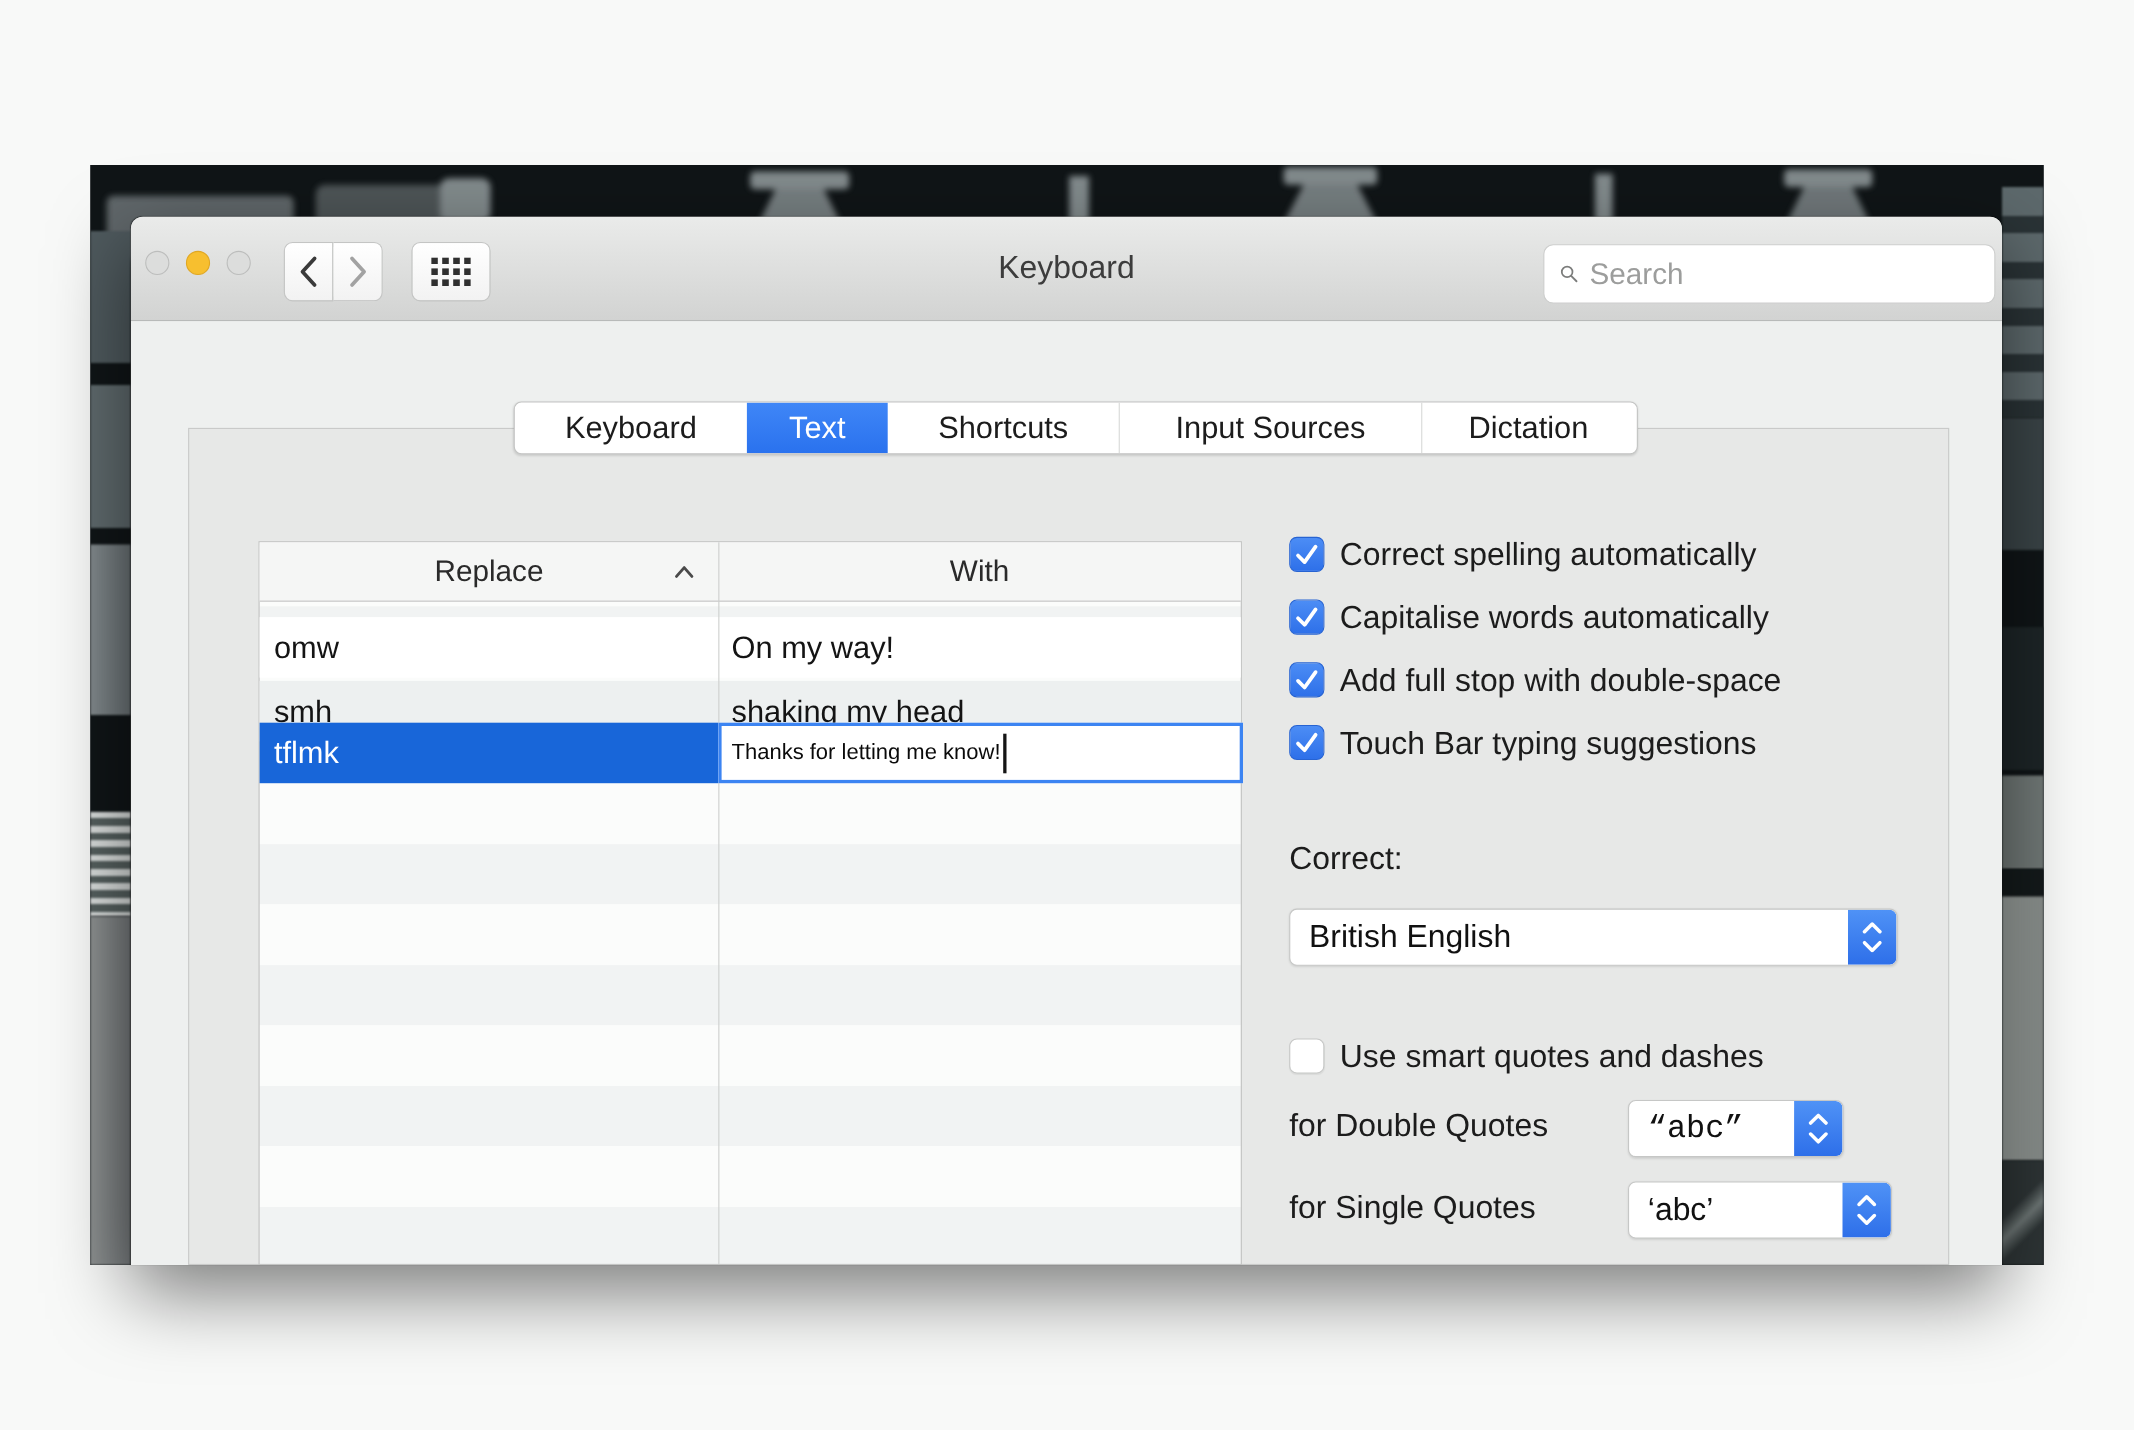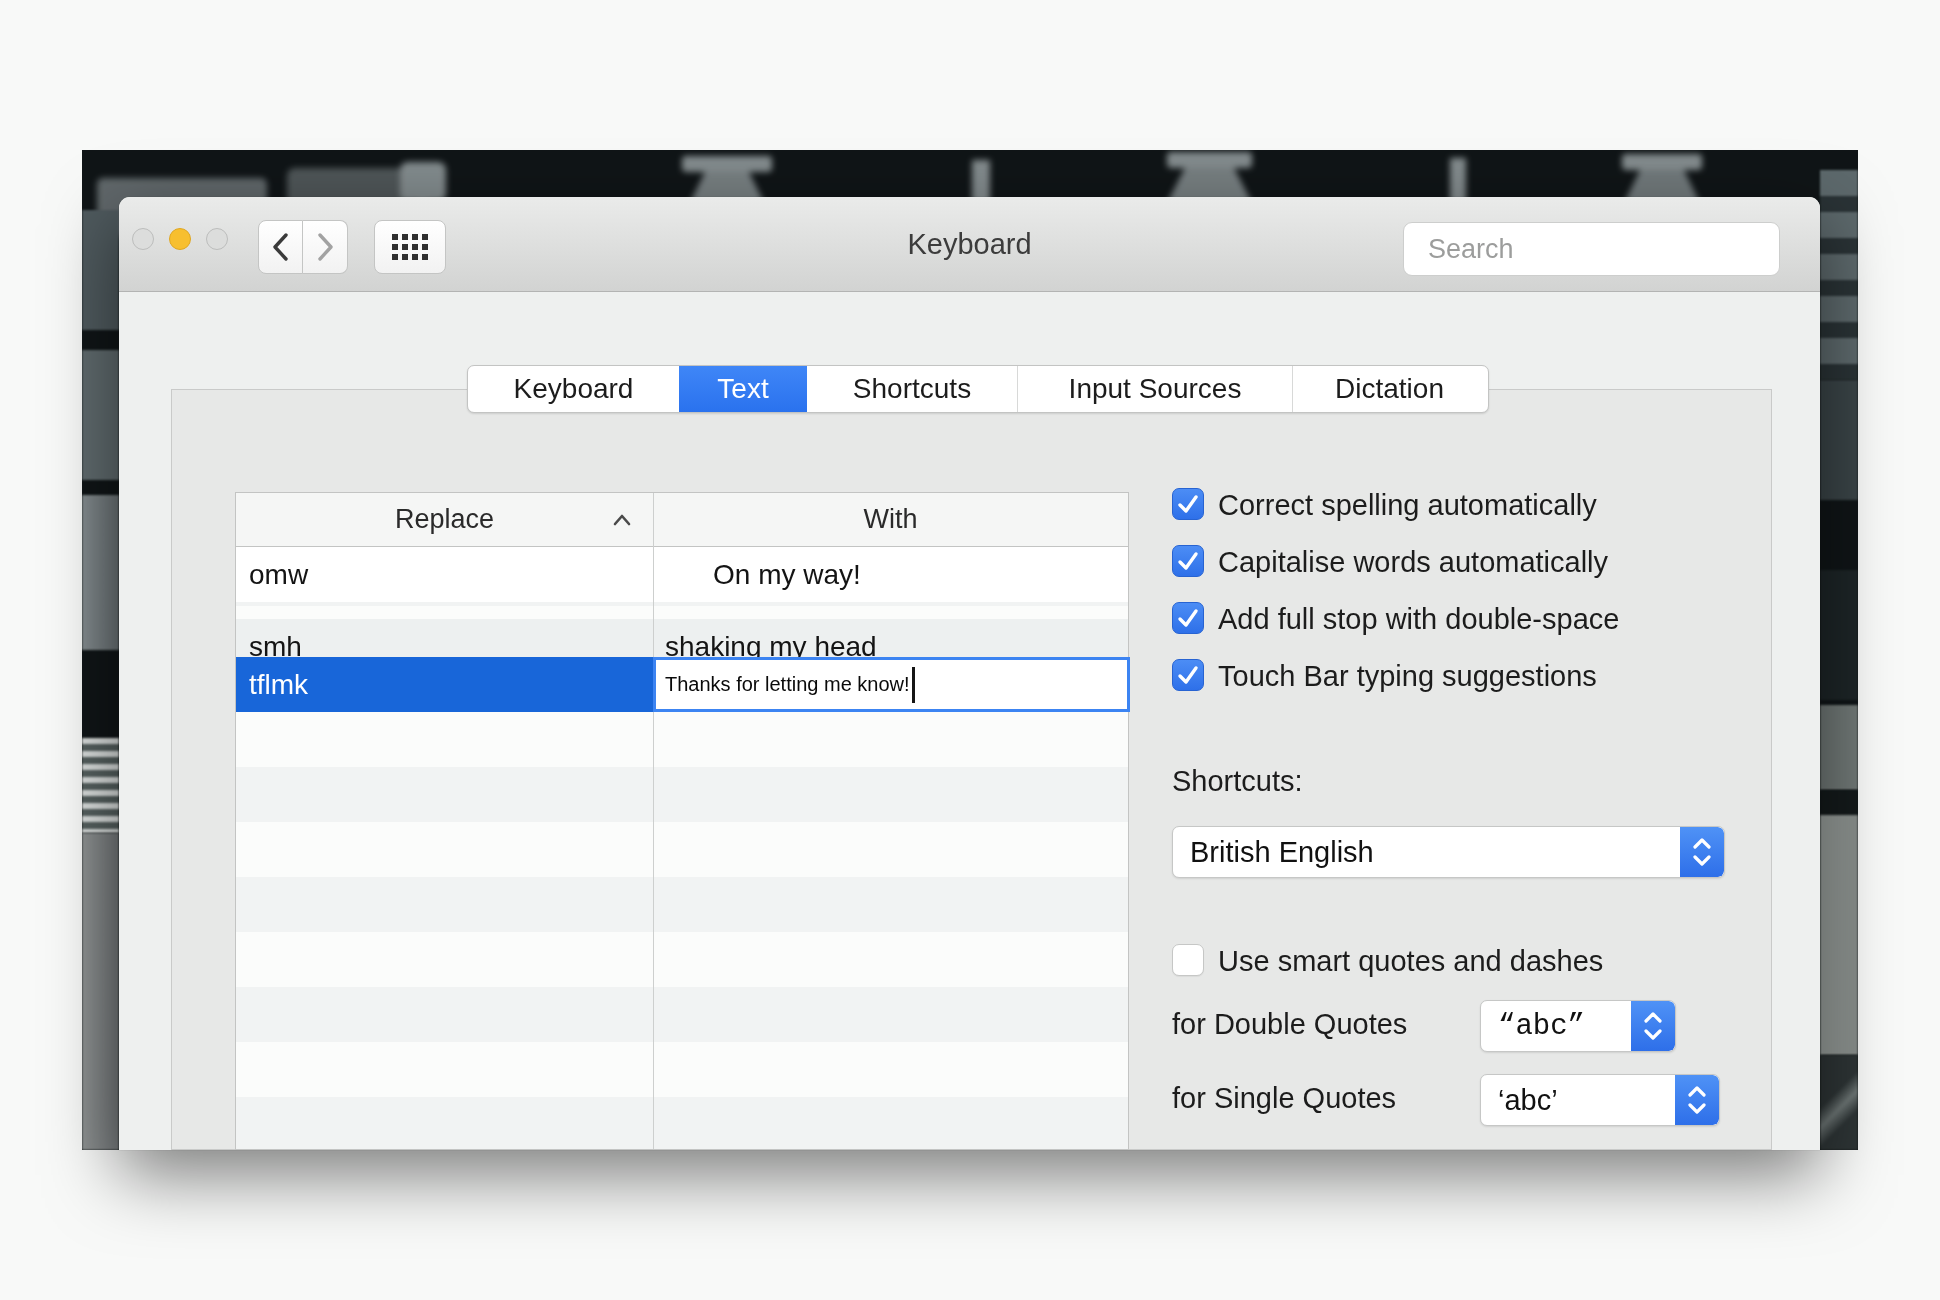--- a/index.html
+++ b/index.html
@@ -41,21 +41,21 @@
   .nav-group { position: absolute; left: 139px; top: 23px; display: flex; }
   .nav-btn { width: 45px; height: 54px; background: linear-gradient(#ffffff,#f2f2f2); border: 1px solid #c4c5c4;
              display: flex; align-items: center; justify-content: center; }
   .nav-back { border-radius: 8px 0 0 8px; }
   .nav-fwd  { border-radius: 0 8px 8px 0; border-left: none; }
   .grid-btn { position: absolute; left: 255px; top: 23px; width: 72px; height: 54px;
               background: linear-gradient(#ffffff,#f2f2f2); border: 1px solid #c4c5c4; border-radius: 8px;
               display: flex; align-items: center; justify-content: center; }
   .win-title { position: absolute; left: 0; top: 0; width: 100%; height: 95px; line-height: 95px;
                text-align: center; font-size: 29px; color: #3c3c3c; }
-  .search { position: absolute; left: 1284px; top: 25px; width: 377px; height: 54px;
+  .search { position: absolute; left: 1284px; top: 25px; width: 411px; height: 54px;
             background: #fff; border: 1px solid #cdcecd; border-radius: 9px;
             display: flex; align-items: center; padding: 0 14px; gap: 10px; }
   .search input { border: none; outline: none; flex: 1; font-size: 27px; color: #444;
                   font-family: "Liberation Sans", sans-serif; background: transparent; }
   .search input::placeholder { color: #9c9d9c; }
 
   
   .tab-box { position: absolute; left: 52px; top: 192px; width: 1601px; height: 761px;
              background: #e7e8e7; border: 1px solid #c9cac9; }
   .tabs { position: absolute; left: 348px; top: 168px; width: 1022px; height: 48px; display: flex;
@@ -74,21 +74,21 @@
                 background-position: 0 219px; border: 1px solid #c3c4c3; }
   .tbl-header { position: absolute; left: 0; top: 0; width: 100%; height: 54px; background: #f5f6f5;
                 border-bottom: 1px solid #c3c4c3; display: flex; z-index: 2; }
   .th { height: 100%; display: flex; align-items: center; justify-content: center;
         font-size: 27px; color: #2a2a2a; position: relative; }
   .th-replace { width: 417px; }
   .th-with { flex: 1; }
   .sort-chevron { position: absolute; right: 22px; top: 50%; transform: translateY(-50%); }
   .col-divider { position: absolute; left: 417px; top: 0; bottom: 0; width: 1px; background: #cdcfce; z-index: 3; }
   .trow { position: absolute; left: 0; width: 100%; height: 55px; display: flex; font-size: 28px; color: #141414; }
-  .row0 { top: 54px; background: #fff; gap: 48px; }
+  .row0 { top: 68px; background: #fff; }
   .row1 { top: 126px; background: #edf0f0; }
   .row2 { top: 164px; }
   .tcell { height: 100%; display: flex; align-items: center; padding-left: 13px; }
   .tcell-replace { width: 417px; }
   .tcell-with { flex: 1; padding-left: 12px; }
   .row2 .tcell-replace { background: #1866d9; color: #fff; z-index: 2; }
   .edit-cell { position: absolute; left: 417px; top: 164px; width: 477px; height: 55px;
                background: #fff; border: 3px solid #3c84f2; z-index: 4;
                display: flex; align-items: center; padding-left: 9px; font-size: 20px; color: #0a0a0a; }
   .caret { display: inline-block; width: 3px; height: 36px; background: #151515; margin-left: 2px; }
@@ -268,21 +268,21 @@
     </div>
     <div class="opt-label cbl cbl3">Add full stop with double-space</div>
 
     <div class="checkbox cb-on cb4">
       <svg width="24" height="22" viewBox="0 0 24 22">
           <polyline points="4,12 10,18 20,4" fill="none" stroke="#fff" stroke-width="3.4" stroke-linecap="round" stroke-linejoin="round"></polyline>
         </svg>
     </div>
     <div class="opt-label cbl cbl4">Touch Bar typing suggestions</div>
 
-    <div class="opt-label spelling-label">Shortcuts:</div>
+    <div class="opt-label spelling-label">Correct:</div>
     <div class="dropdown dd-spelling">
       <span class="dd-value">British English</span>
       <span class="stepper">
         <svg width="20" height="11" viewBox="0 0 20 11">
             <polyline points="3,9 10,2 17,9" fill="none" stroke="#fff" stroke-width="3.2" stroke-linecap="round" stroke-linejoin="round"></polyline>
           </svg>
         <svg width="20" height="11" viewBox="0 0 20 11">
             <polyline points="3,2 10,9 17,2" fill="none" stroke="#fff" stroke-width="3.2" stroke-linecap="round" stroke-linejoin="round"></polyline>
           </svg>
       </span>

